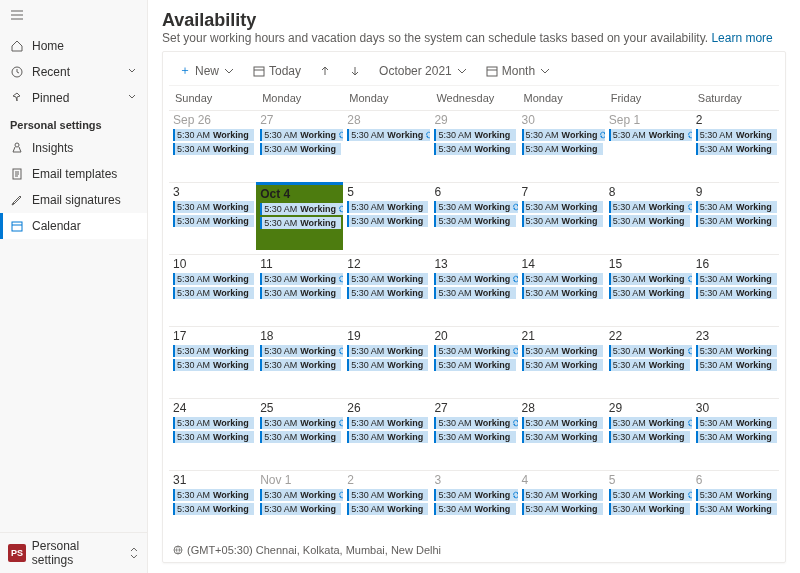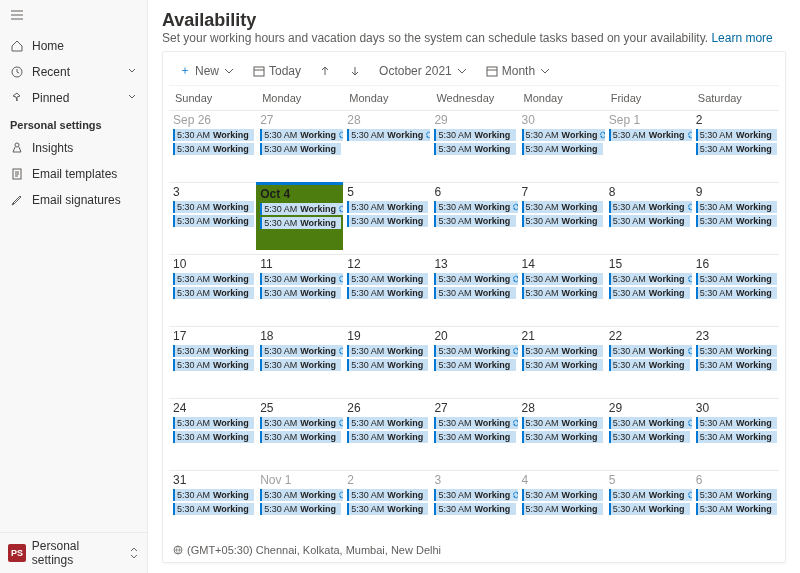--- a/index.html
+++ b/index.html
@@ -107,20 +107,29 @@
           <span>Email templates</span>
         </div>
         <div class="nav-item">
           <span class="icon">
             <svg viewBox="0 0 14 14">
               <path d="M3 10l7-7 1 1-7 7zM3 10l-1 2 2-1" fill="none" stroke="#605e5c"></path>
             </svg>
           </span>
           <span>Email signatures</span>
         </div>
+        <div class="nav-item selected">
+          <span class="icon">
+            <svg viewBox="0 0 14 14">
+              <rect x="2" y="3" width="10" height="9" fill="none" stroke="#0078d4"></rect>
+              <path d="M2 6h10" stroke="#0078d4"></path>
+            </svg>
+          </span>
+          <span>Calendar</span>
+        </div>
       </div>
     <div class="bottom-bar">
       <div class="ps-badge">PS</div>
       <span>Personal settings</span>
       <svg width="10" height="12" viewBox="0 0 10 12" style="margin-left:auto">
           <path d="M2 4l3-3 3 3M2 8l3 3 3-3" fill="none" stroke="#605e5c" stroke-width="1"></path>
         </svg>
     </div>
   </div>
 

